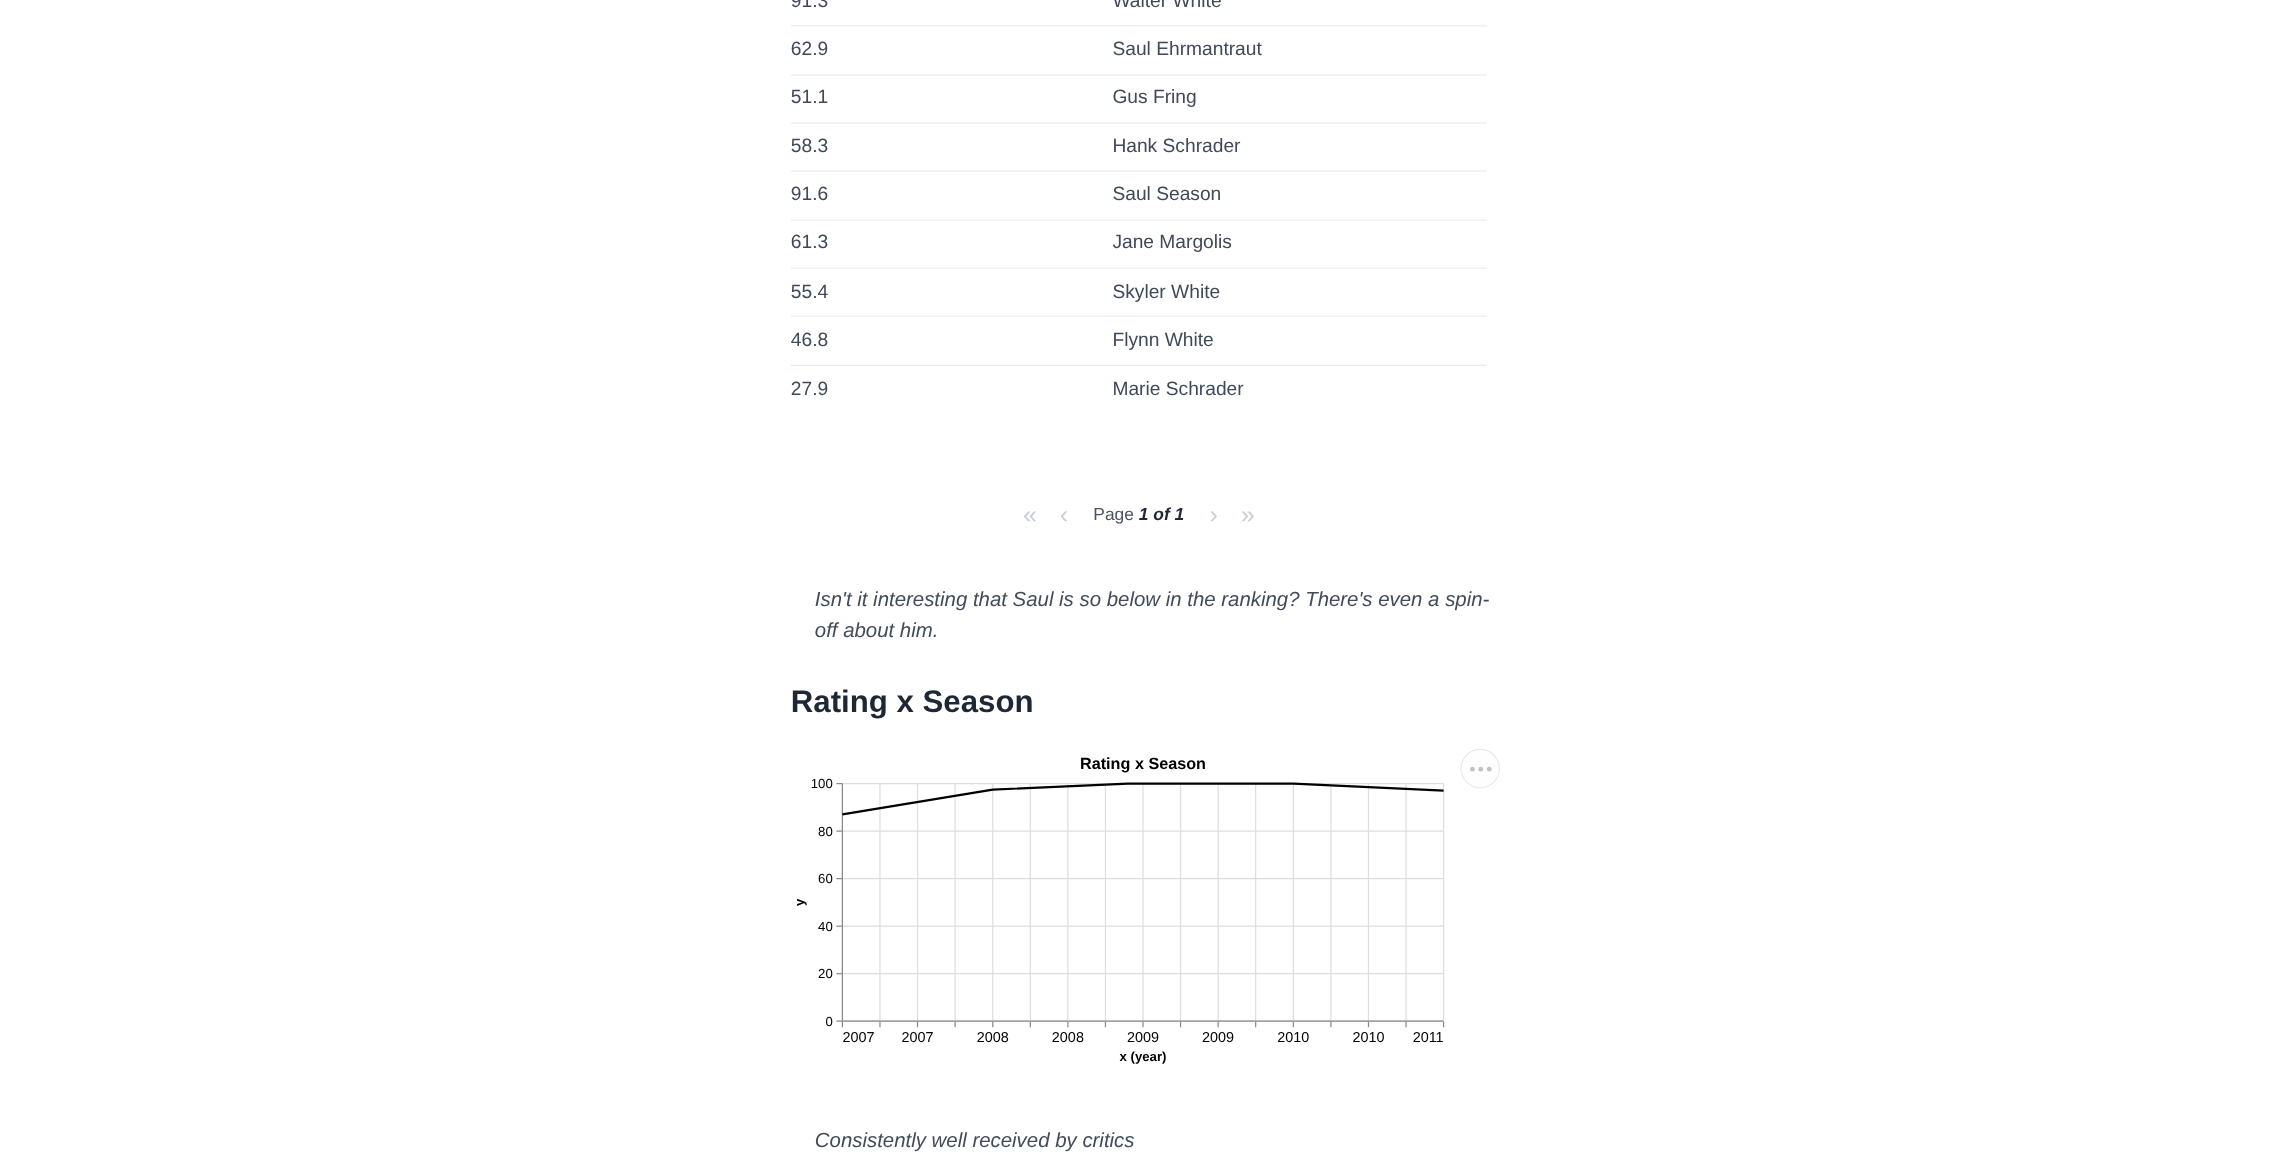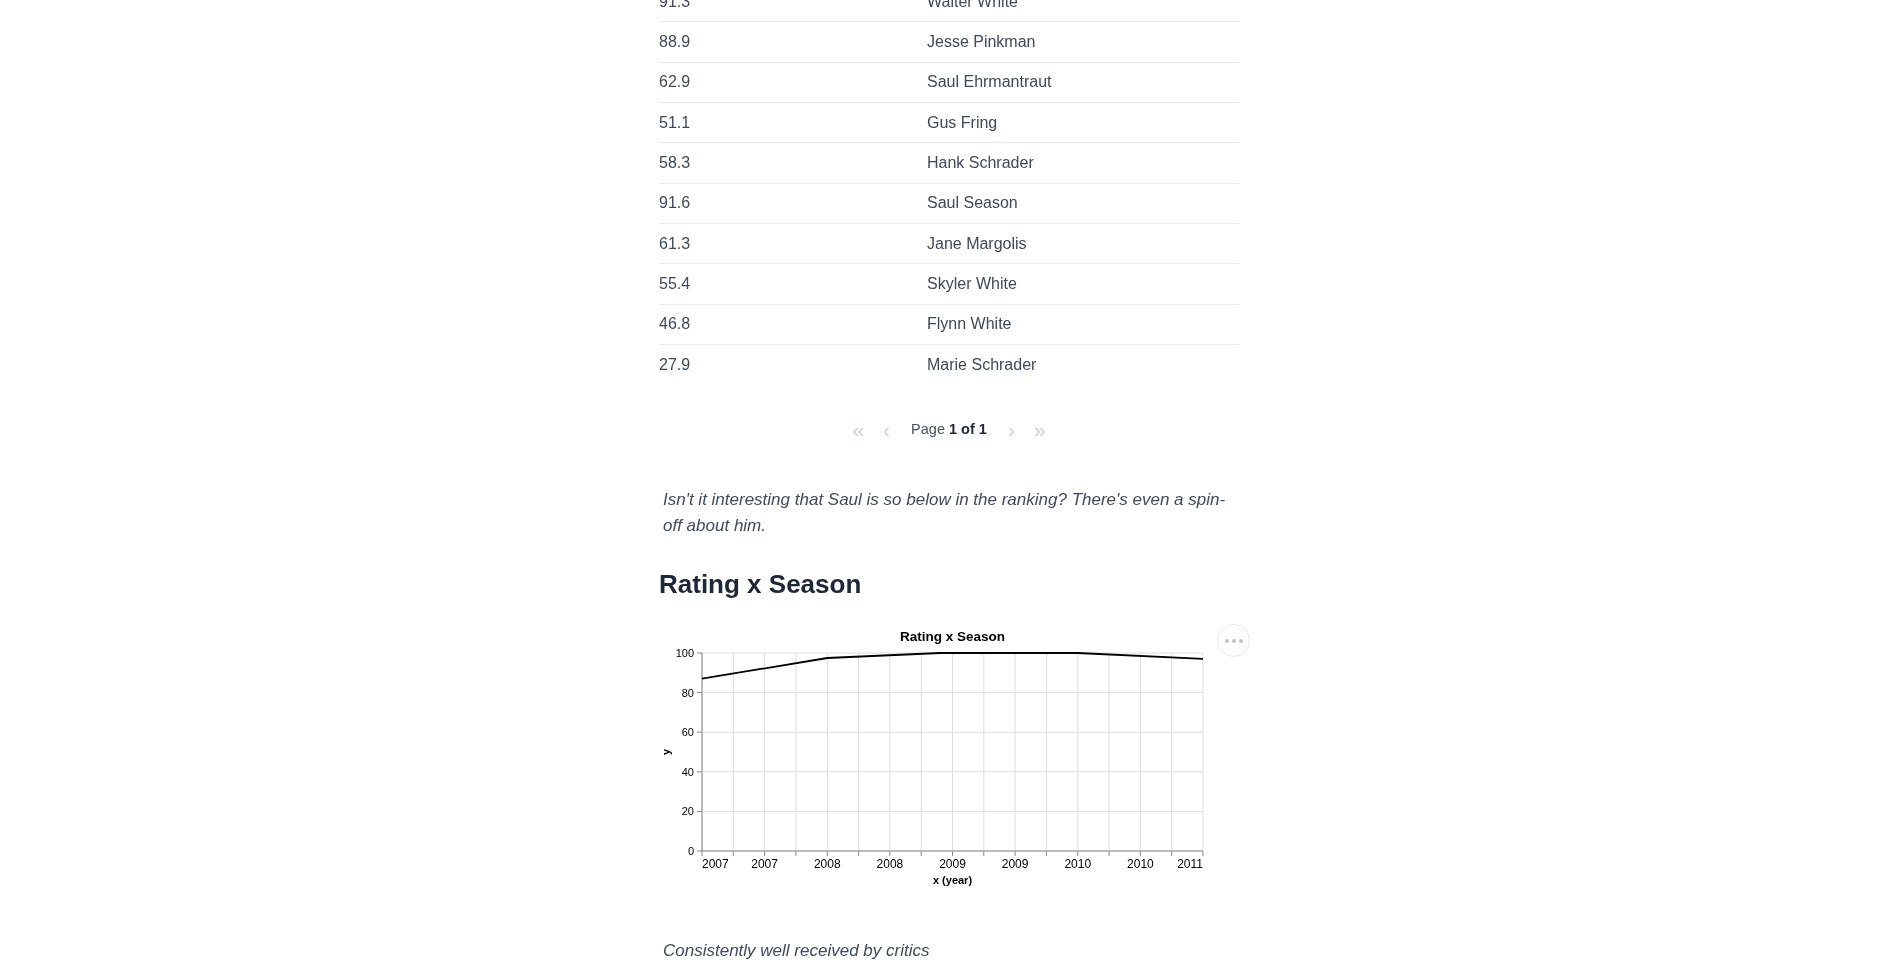--- a/index.html
+++ b/index.html
@@ -13,46 +13,42 @@
   .trow{height:40.33px;display:flex;align-items:center;border-bottom:1px solid #e8eaec;box-sizing:border-box;}
   .trow:last-child{border-bottom:none;}
   .tval{width:268px;font-size:16px;color:#3f4a59;}
   .tname{flex:1;font-size:16px;color:#3f4a59;}
   
   #pagination{position:absolute;left:659px;top:415px;width:580px;height:28px;
     display:flex;align-items:center;justify-content:center;gap:15px;}
   .pg-btn{background:none;border:none;padding:0 2px;color:#c9cdd6;font-size:21px;line-height:1;
     cursor:default;font-family:"Liberation Sans",sans-serif;}
   .pg-label{font-size:14.5px;color:#485362;padding:0 4px;}
-  .pg-label b{color:#1f2937;font-weight:700;}
+  .pg-label b{color:#1f2937;font-weight:700;font-style:italic;}
   
-  .note{position:absolute;left:663px;font-style:italic;font-size:17px;line-height:26px;color:#414b5a;}
+  .note{position:absolute;left:679px;font-style:italic;font-size:17px;line-height:26px;color:#414b5a;}
   #note-saul{top:470px;width:565px;}
   #note-critics{top:921px;width:580px;}
   #section-heading{position:absolute;left:659px;top:569px;font-size:26px;line-height:30px;
     font-weight:700;color:#1d2736;margin:0;}
   
   #chart-wrap{position:absolute;left:650px;top:618px;width:600px;height:280px;}
   #chart-wrap svg{font-family:"Liberation Sans",sans-serif;}
   #chart-menu{position:absolute;left:1217px;top:624px;width:33px;height:33px;border-radius:50%;
     background:#fefefe;border:1px solid #e9e9e9;box-sizing:border-box;
     display:flex;align-items:center;justify-content:center;gap:3px;cursor:pointer;}
   #chart-menu i{width:4px;height:4px;border-radius:50%;background:#c2c2c2;display:block;}
 </style>
 </head>
 <body>
 
 <div id="rating-table">
     <div class="trow">
       <span class="tval">91.3</span>
       <span class="tname">Walter White</span>
-    </div>
-    <div class="trow">
-      <span class="tval">88.9</span>
-      <span class="tname">Jesse Pinkman</span>
     </div>
     <div class="trow">
       <span class="tval">62.9</span>
       <span class="tname">Saul Ehrmantraut</span>
     </div>
     <div class="trow">
       <span class="tval">51.1</span>
       <span class="tname">Gus Fring</span>
     </div>
     <div class="trow">

